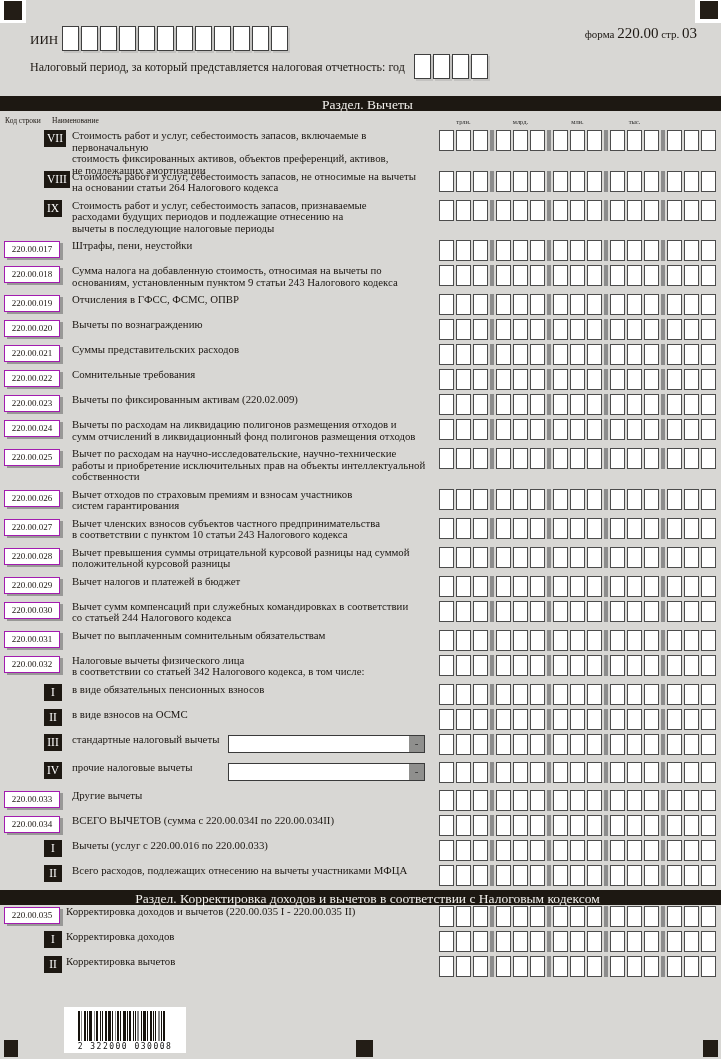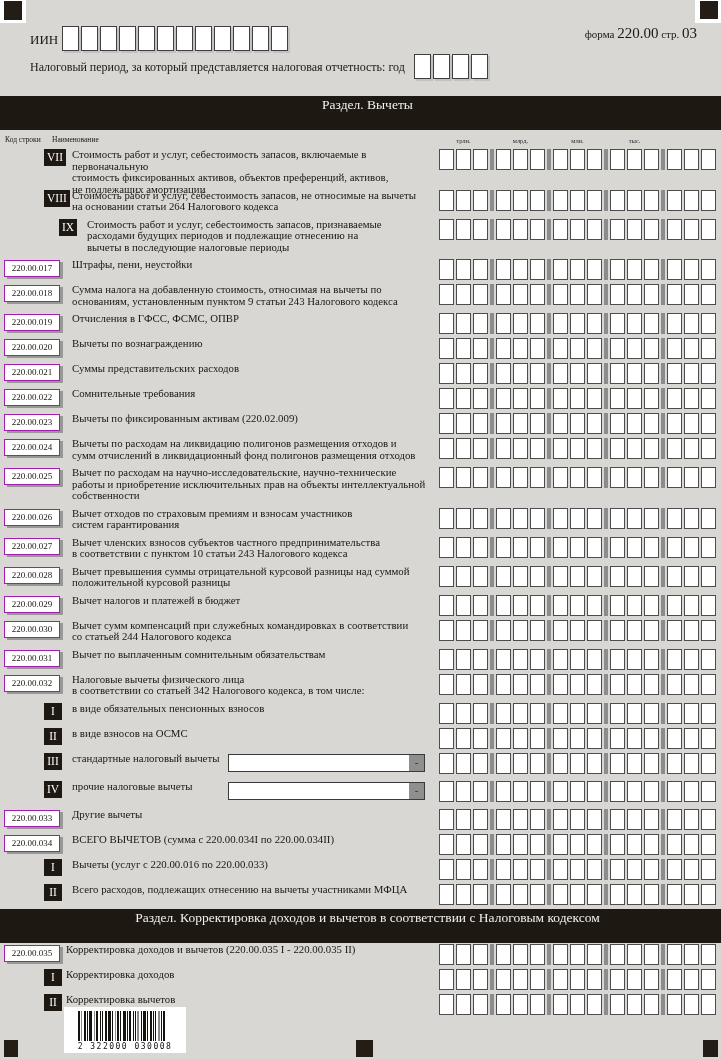--- a/index.html
+++ b/index.html
@@ -15,21 +15,21 @@
   .form-ref{position:absolute;top:25px;right:24px;font-size:11px;white-space:nowrap;}
   .form-ref .big{font-size:15px;}
   .iin-label{position:absolute;left:30px;top:32px;font-size:13px;}
   .iin-cells{position:absolute;left:62px;top:26px;display:flex;gap:2px;}
   .cell-lg{width:17px;height:25px;background:#ffffff;border:1px solid #3f3f3f;box-shadow:2px 2px 0 #c3c2c0;box-sizing:border-box;}
   .period-label{position:absolute;left:30px;top:60px;font-size:12px;}
   .year-cells{position:absolute;left:414px;top:54px;display:flex;gap:2px;}
   
   #form-body{position:absolute;left:0;top:96px;width:721px;}
   .section-bar{
-    background:#1d1812;color:#f3f1ed;height:34px;line-height:18px;
+    background:#1d1812;color:#f3f1ed;height:15px;line-height:18px;
     text-align:center;font-size:13.5px;margin-bottom:1px;padding-left:14px;
   }
   .colhead{position:relative;height:18px;}
   .code-h{position:absolute;left:5px;top:4px;font-size:7.5px;}
   .name-h{position:absolute;left:52px;top:4px;font-size:7.5px;}
   .grp{position:absolute;top:6px;width:40px;text-align:center;font-size:6.5px;color:#2a2a2a;}
   .row{position:relative;margin-bottom:4px;}
   .codebox{
     position:absolute;left:4px;top:1px;width:54px;height:15px;
     background:#fff;border:1px solid #a21caf;box-shadow:3px 2px 0 #989896;
@@ -156,21 +156,21 @@
           <div class="sep"></div>
           <div class="cell"></div>
           <div class="cell"></div>
           <div class="cell"></div>
           <div class="sep"></div>
           <div class="cell"></div>
           <div class="cell"></div>
           <div class="cell"></div>
         </div>
       </div>
-      <div class="row sec0" style="min-height: 36.5px; margin-left: 15px;">
+      <div class="row sec0" style="min-height: 36.5px;">
         <div class="badge">IX</div>
         <div class="row-label">Стоимость работ и услуг,  себестоимость запасов, признаваемые
 расходами будущих периодов и подлежащие отнесению на
 вычеты в последующие налоговые периоды</div>
         <div class="strip">
           <div class="cell"></div>
           <div class="cell"></div>
           <div class="cell"></div>
           <div class="sep"></div>
           <div class="cell"></div>

